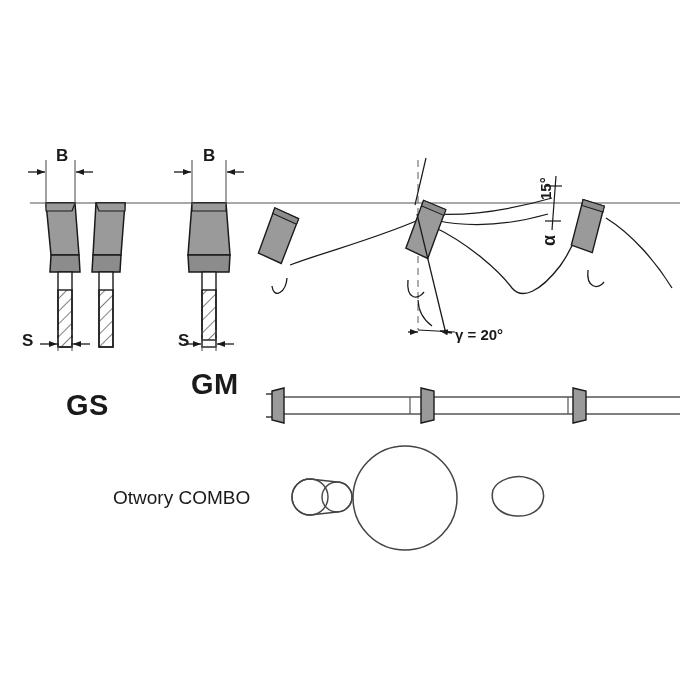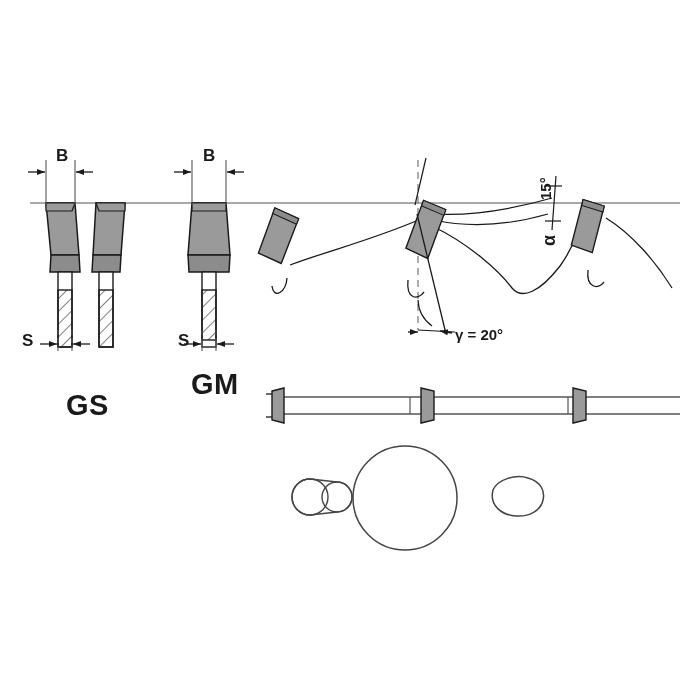--- a/index.html
+++ b/index.html
@@ -225,14 +225,15 @@
   <div class="lbl lbl-ang rot90" style="left:538px; top:200px;">15°</div>
 
   <div class="lbl lbl-alpha rot90" style="left:540px; top:246px;">α</div>
 
   <div class="lbl lbl-ang" style="left:455px; top:327px;">γ = 20°</div>
 
   <div class="lbl lbl-type" style="left:66px; top:391px;">GS</div>
 
   <div class="lbl lbl-type" style="left:191px; top:370px;">GM</div>
 
+  <div class="lbl lbl-combo" style="left:113px; top:488px;">Otwory COMBO</div>
 
 </div>
 
 </body></html>

